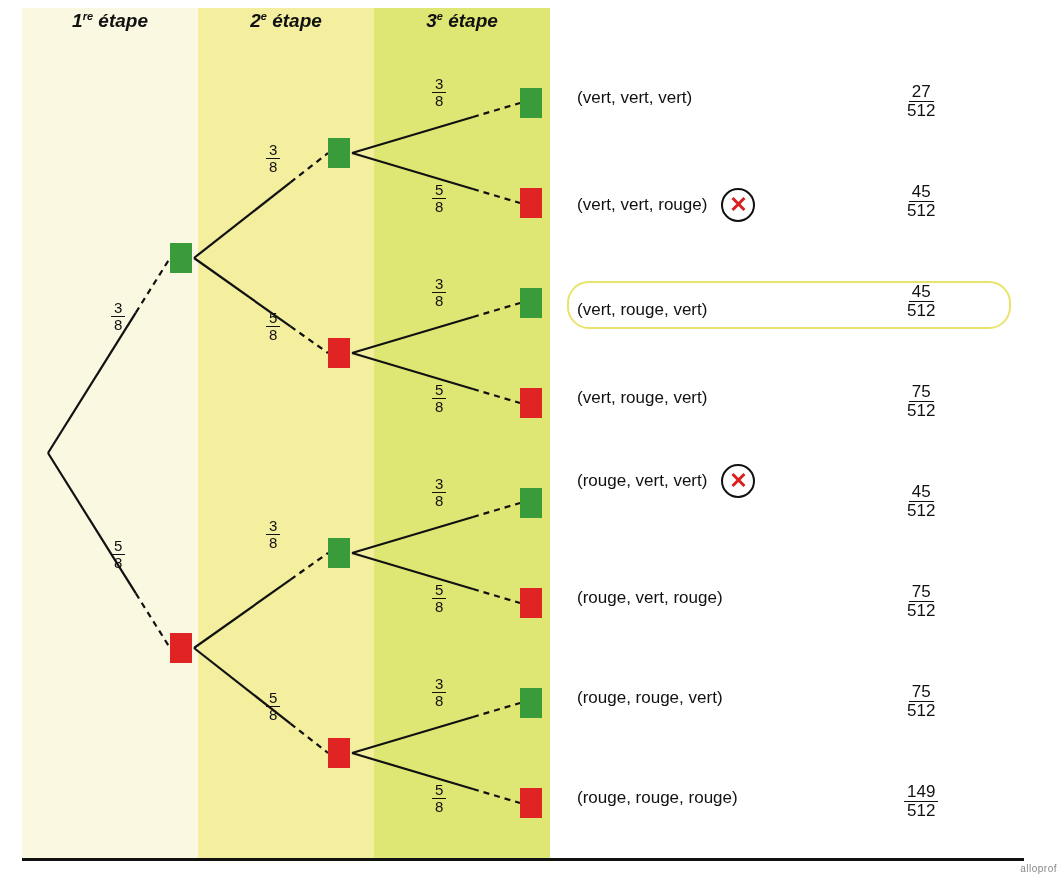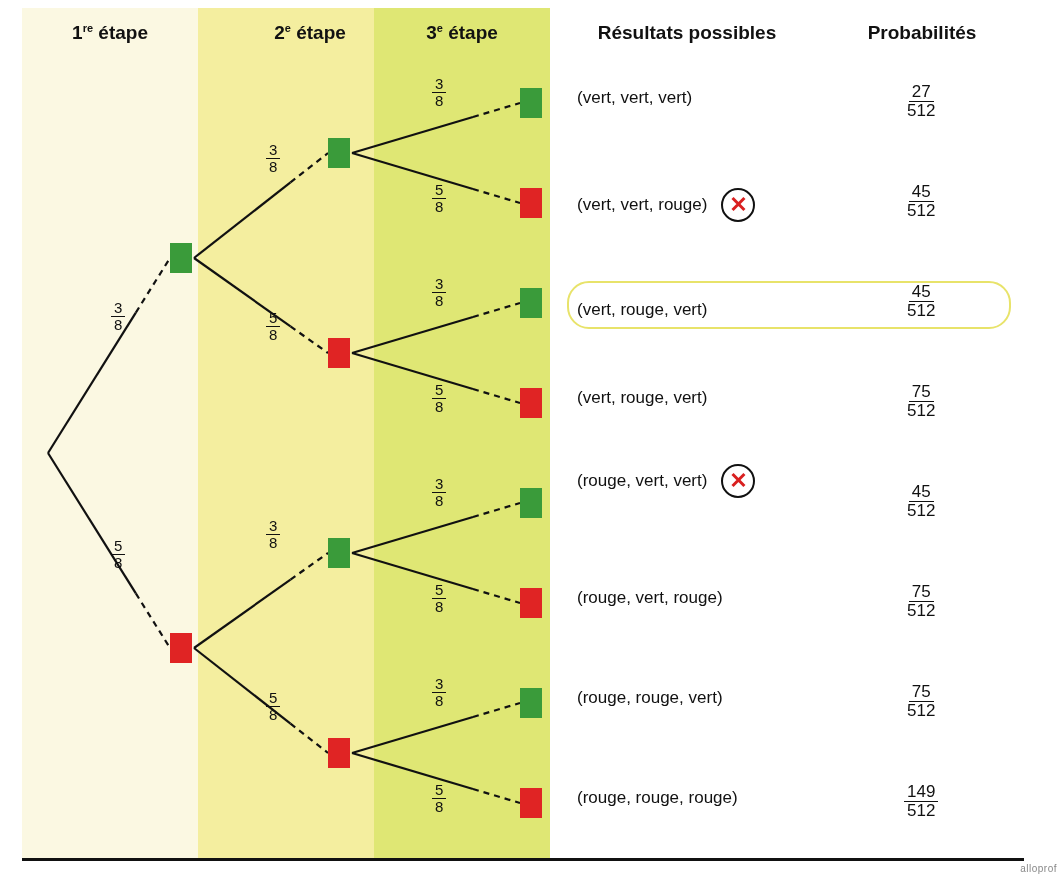--- a/index.html
+++ b/index.html
@@ -30,24 +30,24 @@
     border-bottom: 3px solid #111;
   }
 
   
   .colbg { position: absolute; top: 0; bottom: 0; }
   .c1 { left: 0;   width: 176px; background: var(--col1-bg); }
   .c2 { left: 176px; width: 176px; background: var(--col2-bg); }
   .c3 { left: 352px; width: 176px; background: var(--col3-bg); }
 
   
-  .hdr { position: absolute; top: 14px; font-weight: 700; font-size: 19px; text-align: center; }
+  .hdr { position: absolute; top: 2px; font-weight: 700; font-size: 19px; text-align: center; font-style: italic; }
   .hdr sup { font-size: 11px; vertical-align: super; }
   .h1 { left: 0; width: 176px; }
-  .h2 { left: 176px; width: 176px; margin-left: 24px; }
+  .h2 { left: 176px; width: 176px; }
   .h3 { left: 352px; width: 176px; }
   .h4 { left: 540px; width: 250px; }
   .h5 { left: 800px; width: 200px; }
 
   
   svg.tree { position: absolute; left: 0; top: 0; }
 
   
   .box { position: absolute; width: 22px; height: 30px; }
   .box.g { background: var(--green); }
@@ -125,22 +125,20 @@
     <span>étape</span>
   </div>
   <div class="hdr h2">
     <span>2</span><sup>e</sup>
     <span>étape</span>
   </div>
   <div class="hdr h3">
     <span>3</span><sup>e</sup>
     <span>étape</span>
   </div>
-  <div class="hdr h4">Résultats possibles</div>
-  <div class="hdr h5">Probabilités</div>
 
   <svg class="tree" width="1002" height="850">
       <line x1="26" y1="445" x2="113.84" y2="304.6" stroke="#111" stroke-width="2.2"></line>
       <line x1="113.84" y1="304.6" x2="148" y2="250" stroke="#111" stroke-width="2.2" stroke-dasharray="6 5"></line>
       <line x1="26" y1="445" x2="113.84" y2="585.4" stroke="#111" stroke-width="2.2"></line>
       <line x1="113.84" y1="585.4" x2="148" y2="640" stroke="#111" stroke-width="2.2" stroke-dasharray="6 5"></line>
       <line x1="172" y1="250" x2="268.48" y2="174.4" stroke="#111" stroke-width="2.2"></line>
       <line x1="268.48" y1="174.4" x2="306" y2="145" stroke="#111" stroke-width="2.2" stroke-dasharray="6 5"></line>
       <line x1="172" y1="250" x2="268.48" y2="318.4" stroke="#111" stroke-width="2.2"></line>
       <line x1="268.48" y1="318.4" x2="306" y2="345" stroke="#111" stroke-width="2.2" stroke-dasharray="6 5"></line>

